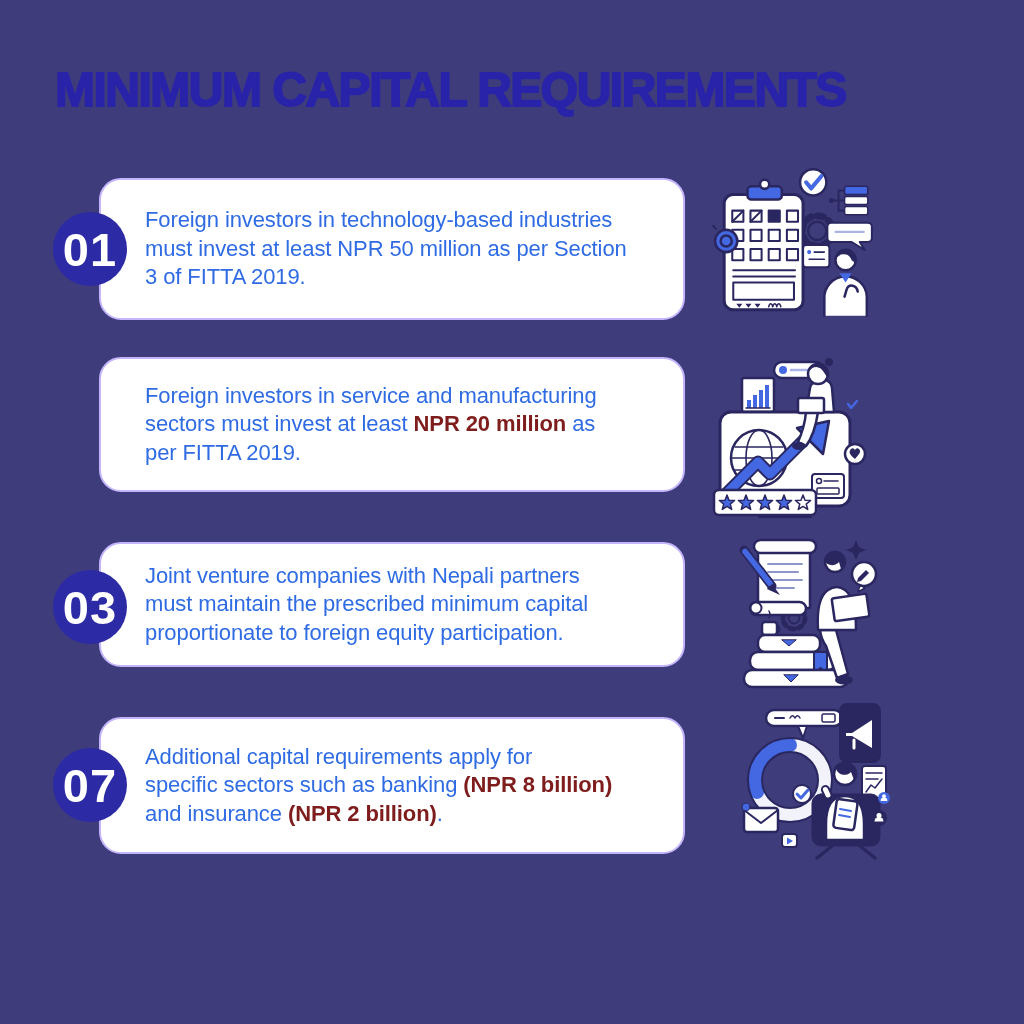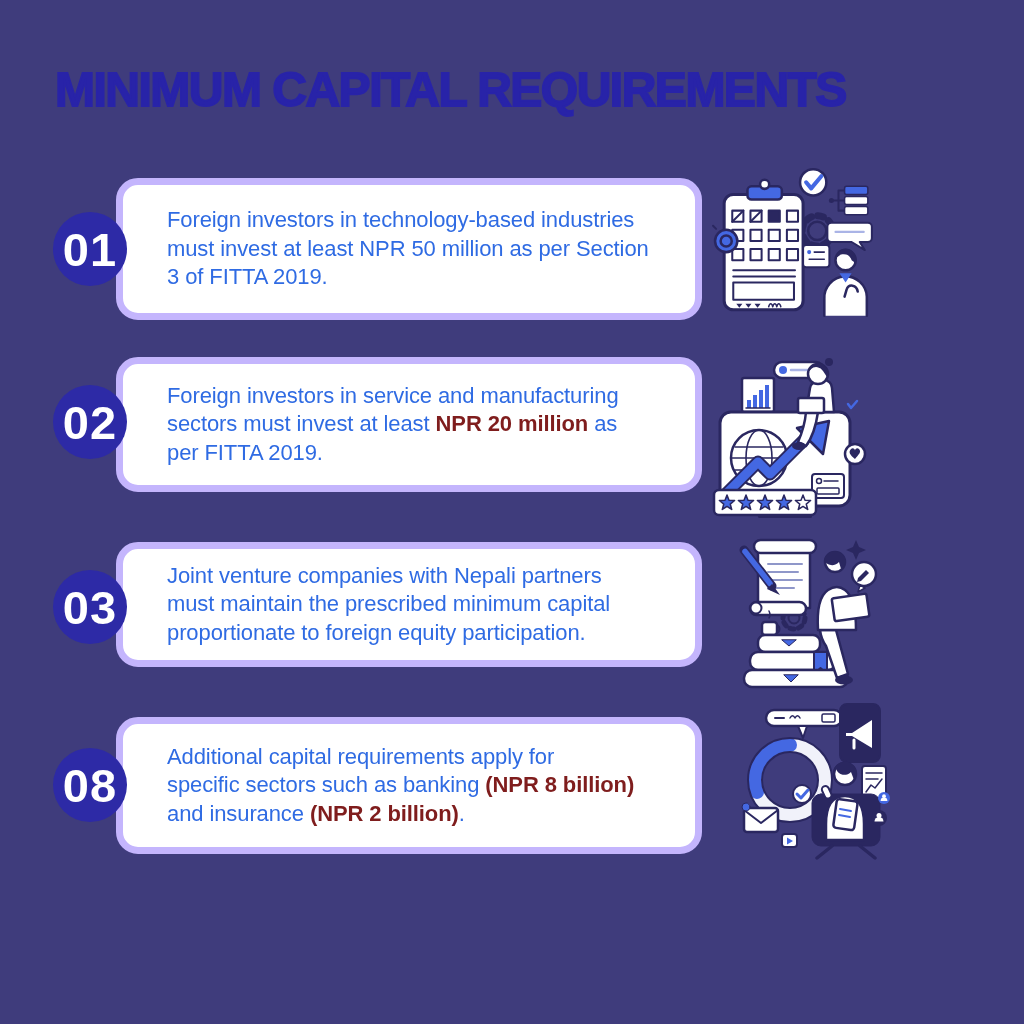--- a/index.html
+++ b/index.html
@@ -8,22 +8,22 @@
   .canvas { position:relative; width:1024px; height:1024px; background:#3F3C7C; }
 
   .title {
     position:absolute; left:55px; top:62px;
     font-size:48px; font-weight:bold; letter-spacing:-1.5px;
     color:#2823A8; -webkit-text-stroke:1.8px #2823A8;
     white-space:nowrap;
   }
 
   .step-card {
-    position:absolute; left:116px; width:586px;
-    background:#ffffff; border:7px solid #c4b5fd; border-radius:22px;
+    position:absolute; left:99px; width:586px;
+    background:#ffffff; border:2px solid #c4b5fd; border-radius:22px;
     display:flex; align-items:center;
   }
   .card-1 { top:178px; height:142px; }
   .card-2 { top:357px; height:135px; }
   .card-3 { top:542px; height:125px; }
   .card-4 { top:717px; height:137px; }
 
   .step-text {
     padding-left:44px; font-size:22px; line-height:28.5px;
     color:#2F6BE3; white-space:pre; letter-spacing:-0.1px;
@@ -54,35 +54,34 @@
 
   <div class="title">MINIMUM CAPITAL REQUIREMENTS</div>
 
   <div class="badge badge-1">01</div>
   <div class="step-card card-1">
       <p class="step-text"><span>Foreign investors in technology-based industries
 must invest at least NPR 50 million as per Section
 3 of FITTA 2019.</span></p>
     </div>
 
-  <div class="badge badge-2">02</div>
   <div class="step-card card-2">
       <p class="step-text"><span>Foreign investors in service and manufacturing
 sectors must invest at least </span><b>NPR 20 million</b><span> as
 per FITTA 2019.</span></p>
     </div>
 
   <div class="badge badge-3">03</div>
   <div class="step-card card-3">
       <p class="step-text"><span>Joint venture companies with Nepali partners
 must maintain the prescribed minimum capital
 proportionate to foreign equity participation.</span></p>
     </div>
 
-  <div class="badge badge-4">08</div>
+  <div class="badge badge-4">07</div>
   <div class="step-card card-4">
       <p class="step-text"><span>Additional capital requirements apply for
 specific sectors such as banking </span><b>(NPR 8 billion)</b><span>
 and insurance </span><b>(NPR 2 billion)</b><span>.</span></p>
     </div>
 
   <svg class="illus illus-1" width="172" height="152" viewBox="0 0 170 150">
     <g stroke-linecap="round" stroke-linejoin="round">
 
       <circle cx="106" cy="64" r="15" fill="none" stroke="#2A2760" stroke-width="7" stroke-dasharray="5.5 6.3"></circle>

